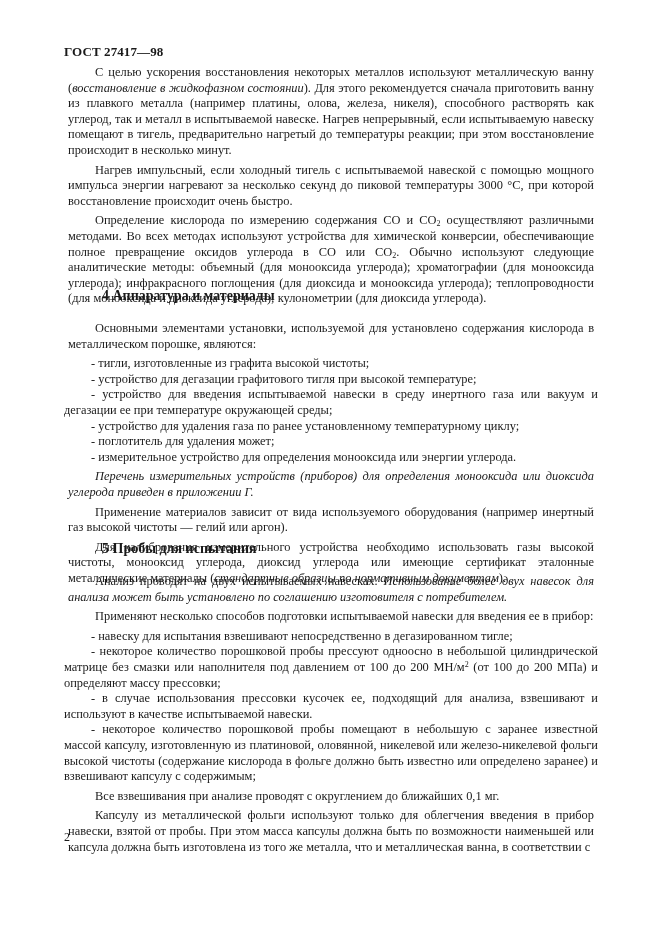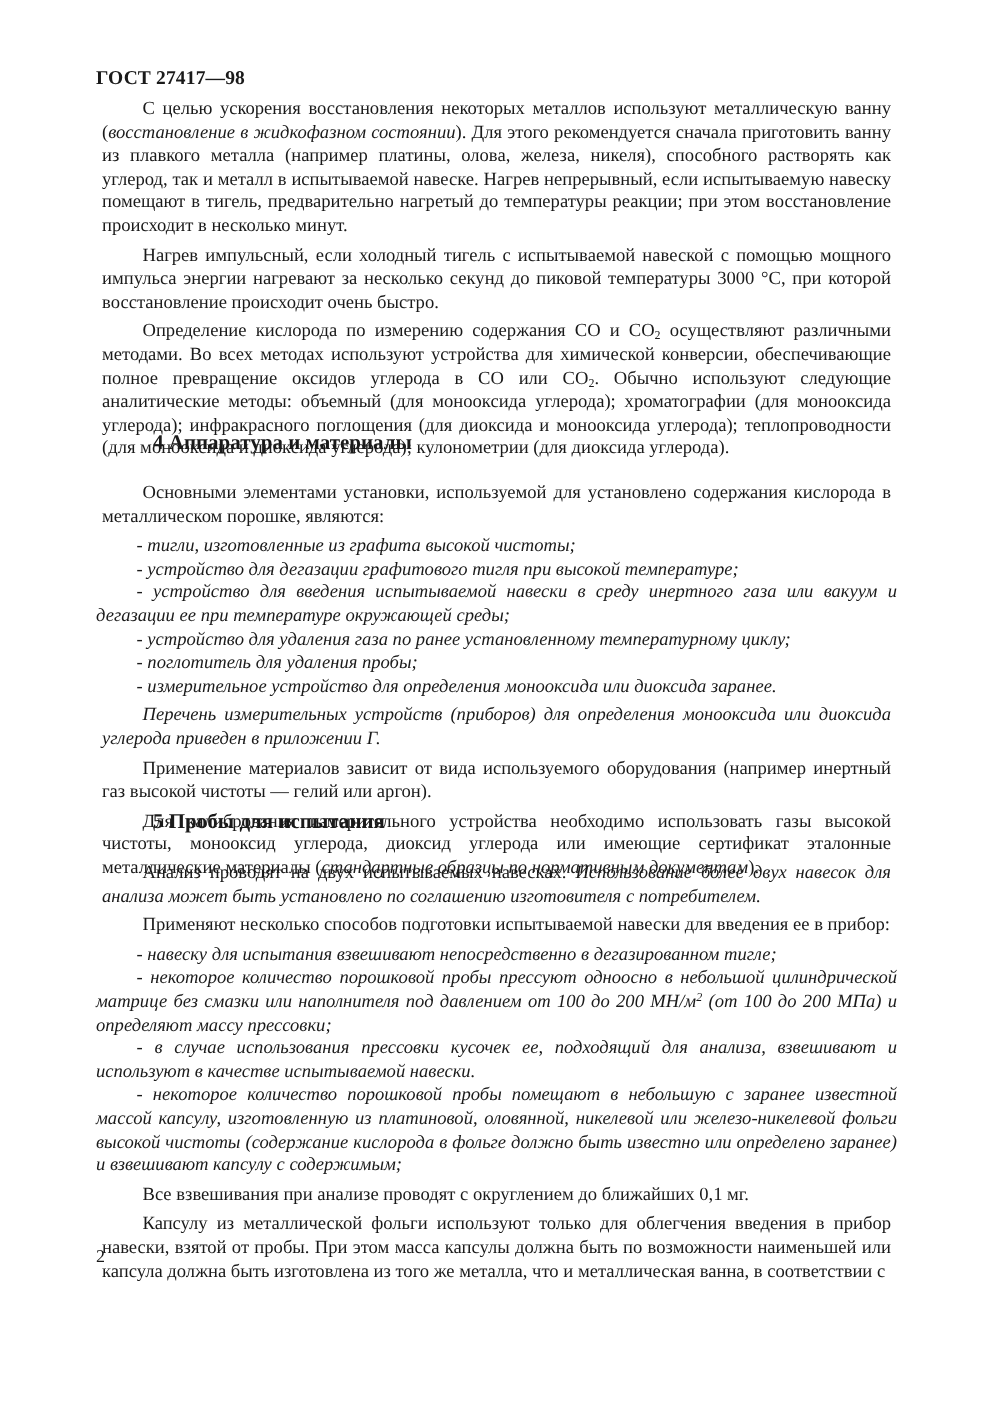--- a/index.html
+++ b/index.html
@@ -2,21 +2,21 @@
 <html><head>
 <meta charset="utf-8">
 <style>
   html, body { margin: 0; padding: 0; background: #ffffff; }
   body { width: 661px; height: 936px; position: relative; overflow: hidden;
          font-family: "Liberation Serif", serif; color: #1a1a1a; }
   .page { position: absolute; left: 0; top: 0; width: 604px; height: 936px; background: #fff; }
   .hdr { position: absolute; left: 64px; top: 44px; font-weight: bold; font-size: 13px; letter-spacing: 0.1px; }
   .text { position: absolute; left: 64px; width: 534px; font-size: 12.4px; line-height: 15.6px; }
   .p { margin: 4px; text-align: justify; text-indent: 27px; }
-  .li { margin: 0; text-align: justify; text-indent: 27px; font-style: italic; }
+  .li { margin: 0; text-align: justify; text-indent: 27px; }
   .h2 { position: absolute; left: 102px; font-weight: bold; font-size: 14px; }
   .it { font-style: italic; }
   sub { font-size: 8px; vertical-align: -2px; line-height: 0; }
   sup { font-size: 8px; vertical-align: 4px; line-height: 0; }
   .pnum { position: absolute; left: 64px; top: 830px; font-size: 12px; }
 </style>
 </head>
 <body>
 
 <div class="page">
@@ -29,22 +29,22 @@
     <p class="p"><span>Определение кислорода по измерению содержания СО и СО</span><sub>2</sub><span> осуществляют различными методами. Во всех методах используют устройства для химической конверсии, обеспечивающие полное превращение оксидов углерода в СО или СО</span><sub>2</sub><span>. Обычно используют следующие аналитические методы: объемный (для монооксида углерода); хроматографии (для монооксида углерода); инфракрасного поглощения (для диоксида и монооксида углерода); теплопроводности (для монооксида и диоксида углерода); кулонометрии (для диоксида углерода).</span></p>
   </div>
 
   <div class="h2" style="top:288px;">4  Аппаратура и материалы</div>
   <div class="text" style="top:317px;">
     <p class="p">Основными элементами установки, используемой для установлено содержания кислорода в металлическом порошке, являются:</p>
     <p class="li">- тигли, изготовленные из графита высокой чистоты;</p>
     <p class="li">- устройство для дегазации графитового тигля при высокой температуре;</p>
     <p class="li">- устройство для введения испытываемой навески в среду инертного газа или вакуум и дегазации ее при температуре окружающей среды;</p>
     <p class="li">- устройство для удаления газа по ранее установленному температурному циклу;</p>
-    <p class="li">- поглотитель для удаления пробы;</p>
-    <p class="li">- измерительное устройство для определения монооксида или диоксида заранее.</p>
+    <p class="li">- поглотитель для удаления может;</p>
+    <p class="li">- измерительное устройство для определения монооксида или энергии углерода.</p>
     <p class="p it">Перечень измерительных устройств (приборов) для определения монооксида или диоксида углерода приведен в приложении Г.</p>
     <p class="p">Применение материалов зависит от вида используемого оборудования (например инертный газ высокой чистоты — гелий или аргон).</p>
     <p class="p"><span>Для калибрования измерительного устройства необходимо использовать газы высокой чистоты, монооксид углерода, диоксид углерода или имеющие сертификат эталонные металлические материалы (</span><span class="it">стандартные образцы по нормативным документам</span><span>).</span></p>
   </div>
 
   <div class="h2" style="top:541px;">5  Пробы для испытания</div>
   <div class="text" style="top:570px;">
     <p class="p"><span>Анализ проводят на двух испытываемых навесках. </span><span class="it">Использование более двух навесок для анализа может быть установлено по соглашению изготовителя с потребителем.</span></p>
     <p class="p">Применяют несколько способов подготовки испытываемой навески для введения ее в прибор:</p>
     <p class="li">- навеску для испытания взвешивают непосредственно в дегазированном тигле;</p>

